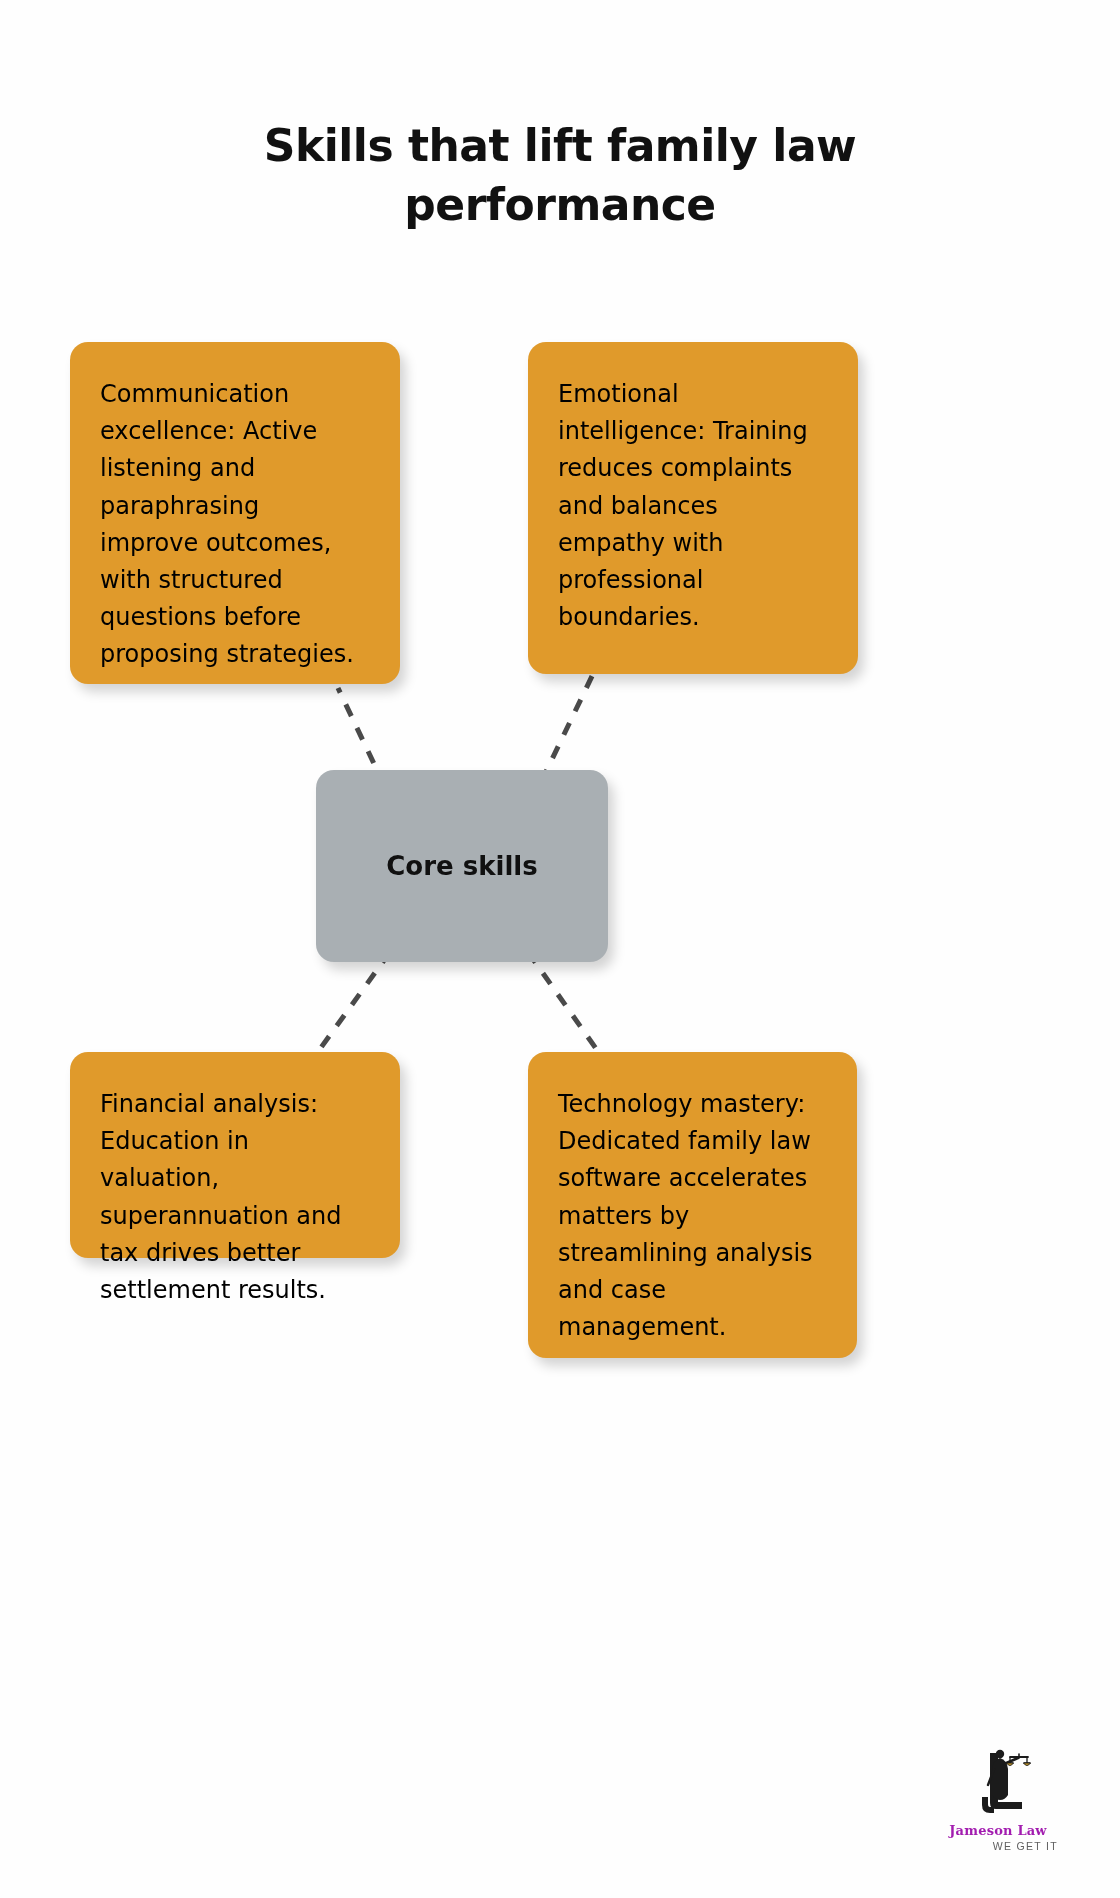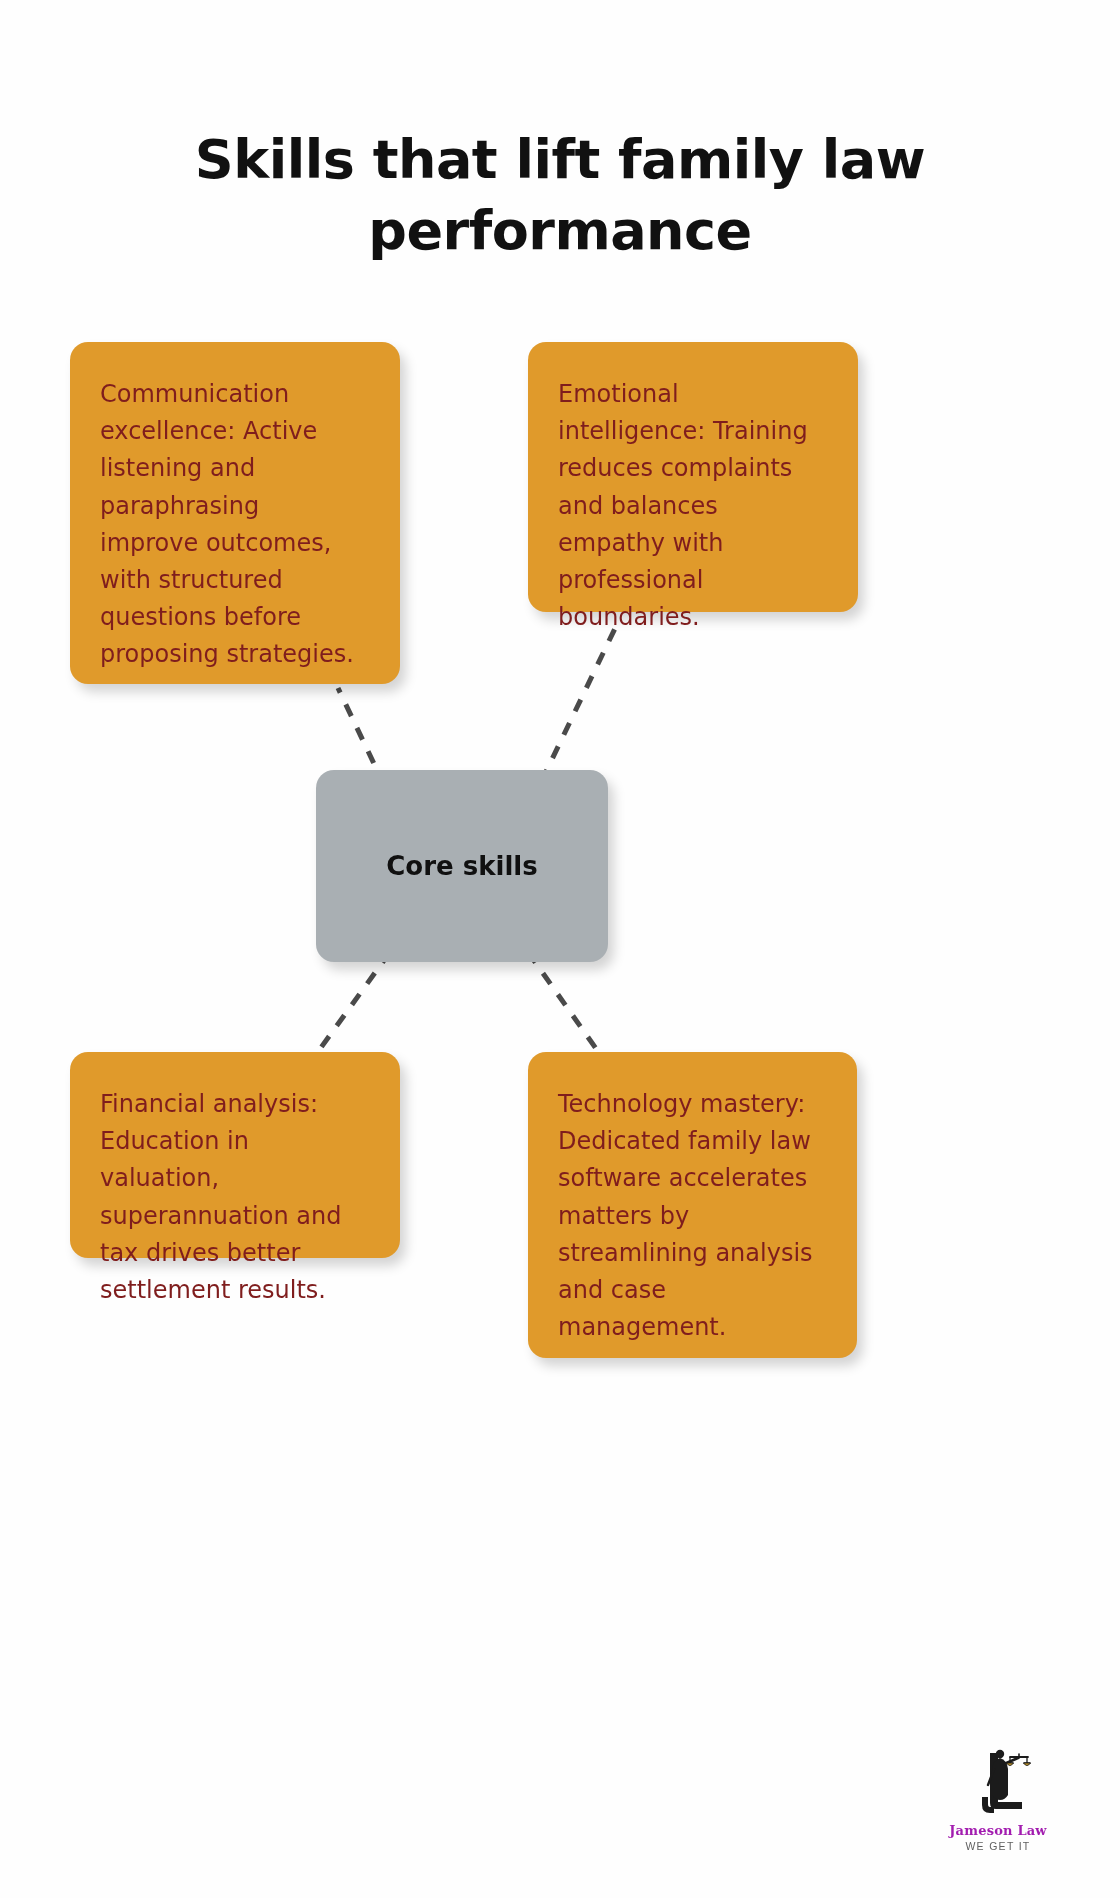--- a/index.html
+++ b/index.html
@@ -23,21 +23,21 @@
 
   
   .title {
     position: absolute;
     left: 110px;
     top: 88px;
     width: 900px;
     text-align: center;
     font-family: "DejaVu Sans", sans-serif;
     font-weight: bold;
-    font-size: 54px;
+    font-size: 44px;
     line-height: 1.32;
     letter-spacing: -0.5px;
     color: #111111;
   }
 
   
   .connectors {
     position: absolute;
     left: 0;
     top: 0;
@@ -48,40 +48,40 @@
 
   
   .card {
     position: absolute;
     box-sizing: border-box;
     border-radius: 18px;
     padding: 34px 42px 30px 30px;
     font-family: "DejaVu Sans", sans-serif;
     font-size: 24px;
     line-height: 1.55;
-    color: #7f1d1d;
+    color: #000000;
     box-shadow: 6px 8px 12px rgba(0,0,0,0.17);
   }
   .card-orange {
     background: #e09a2b;
   }
   .card-center {
     background: #a9afb3;
     display: flex;
     align-items: center;
     justify-content: center;
     text-align: center;
     font-weight: bold;
     font-size: 26px;
     color: #101010;
     padding: 0;
   }
 
   #card-comm      { left: 70px;  top: 342px;  width: 330px; height: 342px; }
-  #card-emotional { left: 528px; top: 342px;  width: 330px; height: 270px; }
+  #card-emotional { left: 528px; top: 342px;  width: 330px; height: 332px; }
   #card-core      { left: 316px; top: 770px;  width: 292px; height: 192px; }
   #card-financial { left: 70px;  top: 1052px; width: 330px; height: 206px; }
   #card-tech      { left: 528px; top: 1052px; width: 329px; height: 306px; }
 
   .card-text {
     display: block;
     white-space: pre-line;
   }
 
   
@@ -110,21 +110,21 @@
     font-size: 13px;
     letter-spacing: 0.2px;
     color: #a21caf;
     white-space: nowrap;
   }
   .logo-tagline {
     position: absolute;
     left: 0;
     top: 95px;
     width: 120px;
-    text-align: center;
+    text-align: right;
     font-family: "Liberation Sans", sans-serif;
     font-size: 10.5px;
     letter-spacing: 1.3px;
     color: #5f5f5f;
     white-space: nowrap;
   }
 </style>
 </head>
 <body>
 

